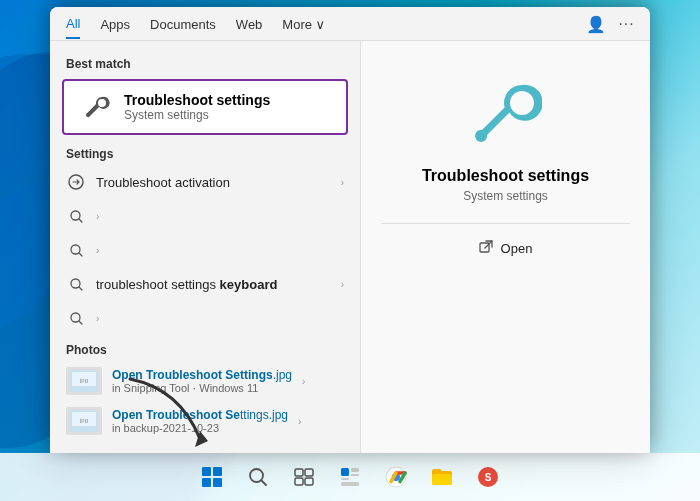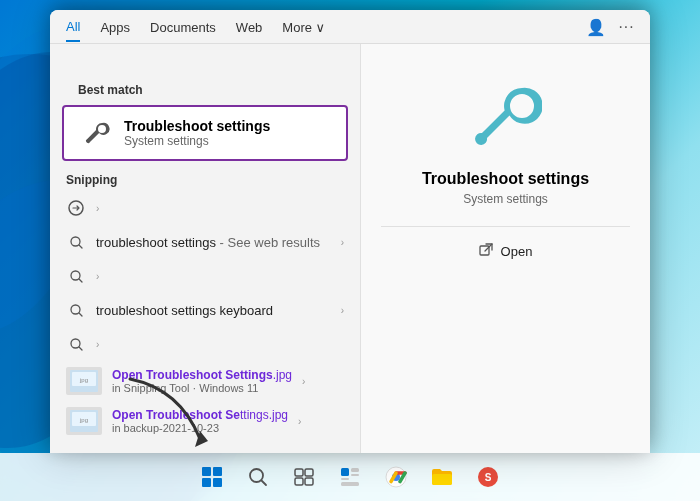--- a/index.html
+++ b/index.html
@@ -118,22 +118,21 @@
       width: 310px;
       flex-shrink: 0;
       padding: 12px 0;
       overflow-y: auto;
     }
 
     .section-label {
       font-size: 12px;
       font-weight: 600;
       color: #333;
-      padding: 4px 16px 4px 28px;
-      margin-top: 23px;
+      padding: 4px 16px 4px 16px;
     }
 
     
     .best-match-item {
       display: flex;
       align-items: center;
       padding: 10px 16px;
       background: white;
       border: 2px solid #7b2f9e;
       border-radius: 4px;
@@ -210,21 +209,21 @@
       border-radius: 2px;
       flex-shrink: 0;
       display: flex;
       align-items: center;
       justify-content: center;
       font-size: 10px;
       color: #888;
     }
     .photo-text .title {
       font-size: 12px;
-      color: #6d28d9;
+      color: #0369a1;
     }
     .photo-text .sub {
       font-size: 11px;
       color: #666;
     }
 
     
     .right-panel {
       flex: 1;
       background: #f9f9f9;
@@ -324,42 +323,42 @@
                 <path d="M20 4a6 6 0 0 0-5.9 7.1L5 20.2A2.1 2.1 0 1 0 8 23l9.1-9.1A6 6 0 1 0 20 4zm0 10a4 4 0 1 1 0-8 4 4 0 0 1 0 8z" fill="#555"></path>
                 <circle cx="6.5" cy="21.5" r="1.2" fill="#555"></circle>
               </svg>
             </div>
             <div class="best-match-text">
               <div class="title">Troubleshoot settings</div>
               <div class="subtitle">System settings</div>
             </div>
           </div>
 
-          <div class="list-section-label">Snipping</div>
+          <div class="list-section-label">Settings</div>
           <div class="list-item">
             <div class="list-item-icon">
               <svg width="16" height="16" viewBox="0 0 16 16" fill="none">
                 <circle cx="8" cy="8" r="7" stroke="#555" stroke-width="1.5"></circle>
                 <path d="M5 8h6M9 6l2 2-2 2" stroke="#555" stroke-width="1.2" stroke-linecap="round" stroke-linejoin="round"></path>
               </svg>
             </div>
+            <div class="list-item-text">
+              <span>Troubleshoot activation</span>
+            </div>
             <span class="list-item-chevron">›</span>
           </div>
 
 
           <div class="list-item">
             <div class="list-item-icon">
               <svg width="13" height="13" viewBox="0 0 13 13" fill="none">
                 <circle cx="5.5" cy="5.5" r="4.5" stroke="#555" stroke-width="1.3"></circle>
                 <line x1="9" y1="9" x2="12" y2="12" stroke="#555" stroke-width="1.3" stroke-linecap="round"></line>
               </svg>
             </div>
-            <div class="list-item-text">
-              troubleshoot settings<span style="color:#666;"> - See web results</span>
-            </div>
             <span class="list-item-chevron">›</span>
           </div>
 
           <div class="list-item">
             <div class="list-item-icon">
               <svg width="13" height="13" viewBox="0 0 13 13" fill="none">
                 <circle cx="5.5" cy="5.5" r="4.5" stroke="#555" stroke-width="1.3"></circle>
                 <line x1="9" y1="9" x2="12" y2="12" stroke="#555" stroke-width="1.3" stroke-linecap="round"></line>
               </svg>
             </div>
@@ -367,35 +366,36 @@
           </div>
 
           <div class="list-item">
             <div class="list-item-icon">
               <svg width="13" height="13" viewBox="0 0 13 13" fill="none">
                 <circle cx="5.5" cy="5.5" r="4.5" stroke="#555" stroke-width="1.3"></circle>
                 <line x1="9" y1="9" x2="12" y2="12" stroke="#555" stroke-width="1.3" stroke-linecap="round"></line>
               </svg>
             </div>
             <div class="list-item-text">
-              troubleshoot settings <span style="font-weight:400;">keyboard</span>
+              troubleshoot settings <span style="font-weight:700;">keyboard</span>
             </div>
             <span class="list-item-chevron">›</span>
           </div>
 
           <div class="list-item">
             <div class="list-item-icon">
               <svg width="13" height="13" viewBox="0 0 13 13" fill="none">
                 <circle cx="5.5" cy="5.5" r="4.5" stroke="#555" stroke-width="1.3"></circle>
                 <line x1="9" y1="9" x2="12" y2="12" stroke="#555" stroke-width="1.3" stroke-linecap="round"></line>
               </svg>
             </div>
             <span class="list-item-chevron">›</span>
           </div>
 
+          <div class="list-section-label">Photos</div>
 
           <div class="photo-item">
             <div class="photo-thumb">
               <svg width="28" height="22" viewBox="0 0 28 22" fill="none">
                 <rect width="28" height="22" rx="1" fill="#c8dff0"></rect>
                 <rect x="2" y="2" width="24" height="14" rx="1" fill="#e8f4fd"></rect>
                 <text x="14" y="12" font-size="6" text-anchor="middle" fill="#888">jpg</text>
               </svg>
             </div>
             <div class="photo-text">

